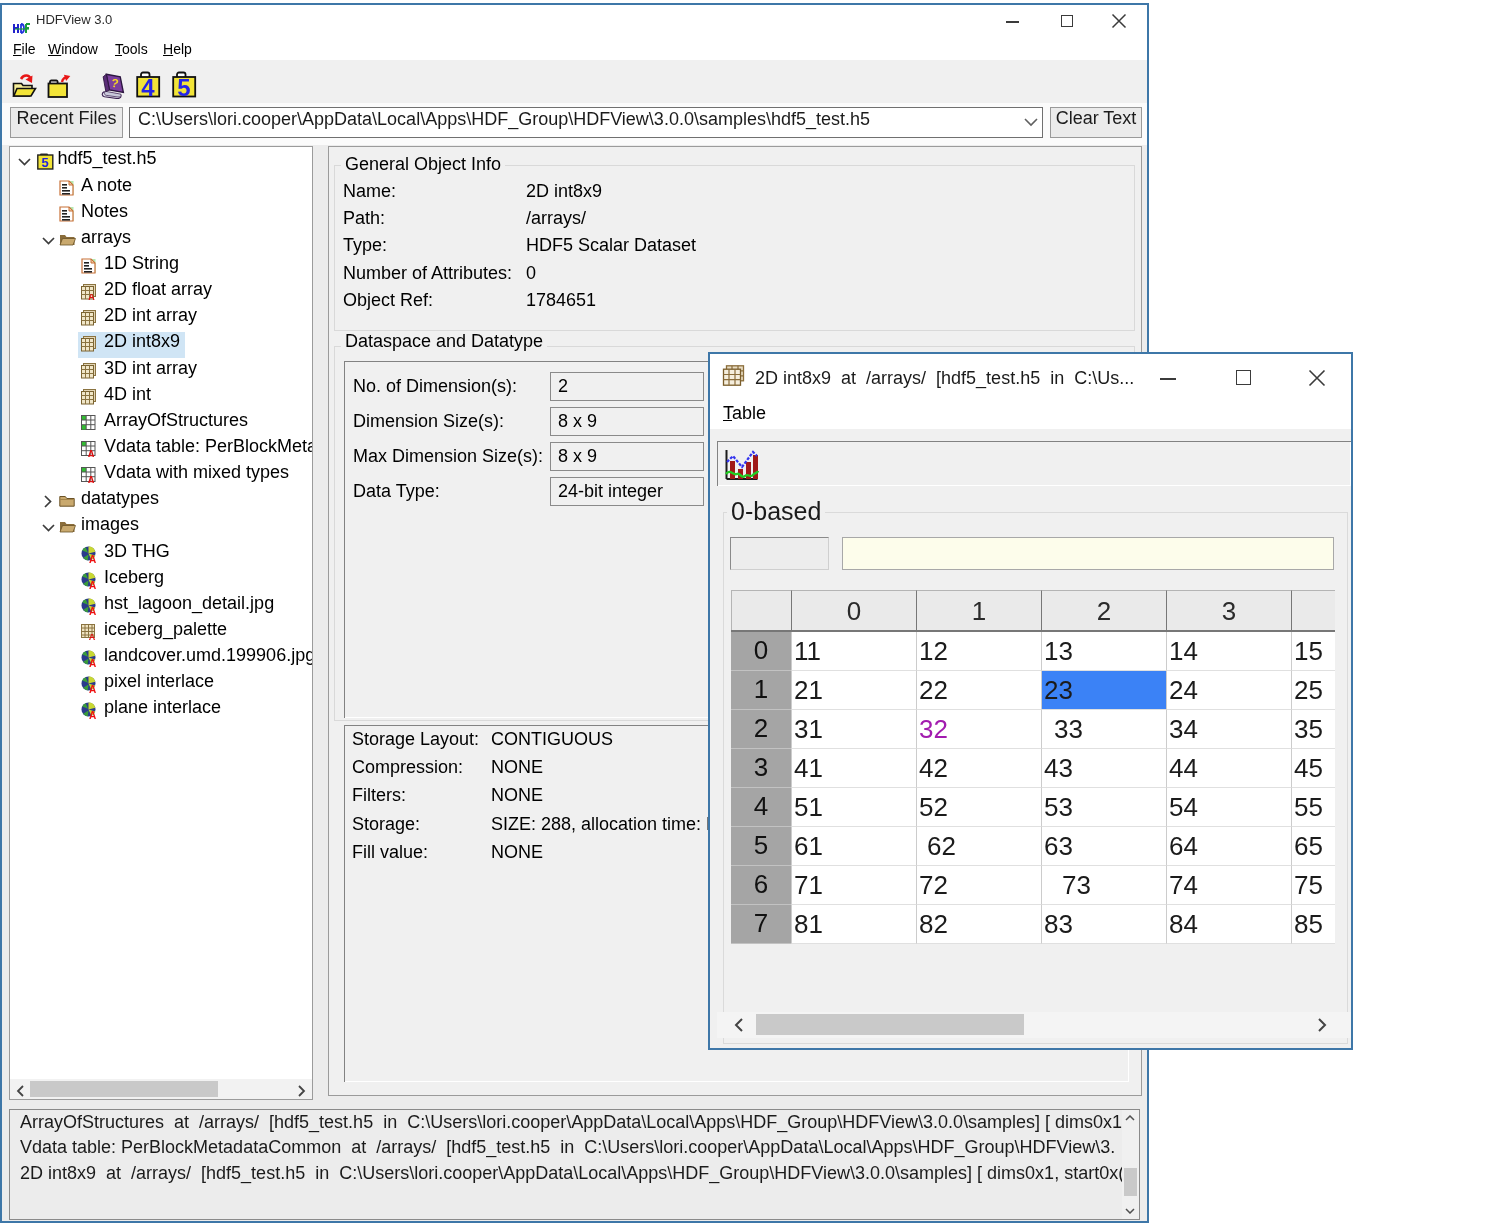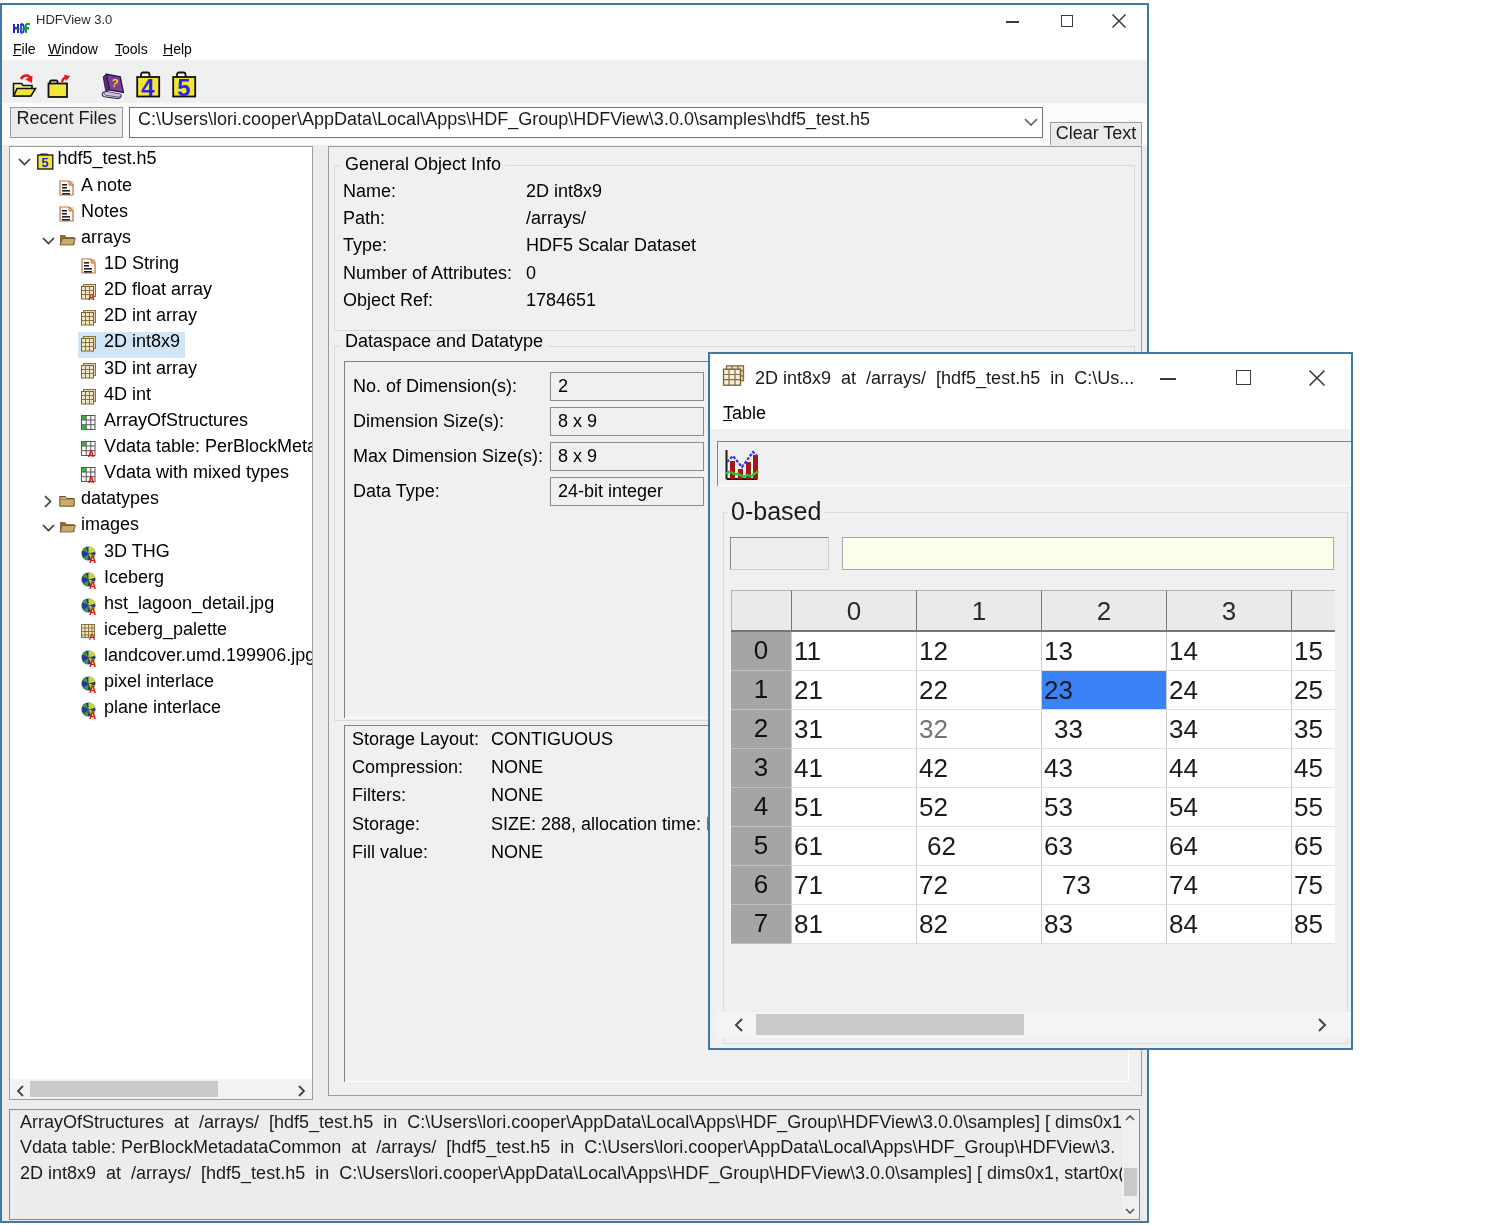--- a/index.html
+++ b/index.html
@@ -69,21 +69,21 @@
 <text x="12" y="25.5" font-size="24" font-weight="bold" fill="#2525e8" text-anchor="middle" font-family="Liberation Sans">5</text>
 </svg></div>
 
   <div class="abs" style="left:0px; top:98px; width:1145px; height:42px; background:#fbfbfb;"></div>
   <div class="abs" style="left:8px; top:102px; width:113px; height:31px; background:#ebebeb; border:1px solid #9a9a9a; font-size:18px; color:#1b1b1b; text-align:center; line-height:21px;">Recent Files</div>
   <div class="abs" style="left:127px; top:102px; width:914px; height:31px; background:#ffffff; border:1px solid #707070;"></div>
   <div class="abs" style="left:136px; top:104px; width:880px; overflow:hidden; font-size:18px; color:#1b1b1b; white-space:nowrap;">C:\Users\lori.cooper\AppData\Local\Apps\HDF_Group\HDFView\3.0.0\samples\hdf5_test.h5</div>
   <svg class="abs" style="left:1022px; top:113px;" width="14" height="9">
         <path d="M1,1 L7,7 L13,1" stroke="#606060" stroke-width="1.6" fill="none"></path>
       </svg>
-  <div class="abs" style="left:1048px; top:117px; width:92px; height:31px; background:#ebebeb; border:1px solid #9a9a9a; font-size:18px; color:#1b1b1b; text-align:center; line-height:21px;">Clear Text</div>
+  <div class="abs" style="left:1048px; top:102px; width:92px; height:31px; background:#ebebeb; border:1px solid #9a9a9a; font-size:18px; color:#1b1b1b; text-align:center; line-height:21px;">Clear Text</div>
 
   <div class="abs" style="left:0px; top:140px; width:1145px; height:1076px; background:#ececec;"></div>
 
   <div class="abs" style="left:7px; top:141px; width:304px; height:954px; background:#ffffff; border:1px solid #9b9b9b; overflow:hidden;" id="treepanel">
     <svg class="abs" style="left:8px; top:11.3px;" width="13" height="8">
           <path d="M1,1 L6.5,6.5 L12,1" stroke="#3c3c3c" stroke-width="1.7" fill="none"></path>
         </svg>
     <div class="abs" style="left:27px; top:6.3px; width:17px; height:17px;"><svg width="17" height="17" viewBox="0 0 17 17">
             <rect x="3" y="0.5" width="8" height="3" fill="#333" rx="1"></rect>
             <rect x="0.8" y="2" width="15" height="14" fill="#f2e438" stroke="#222" stroke-width="1.4"></rect>
@@ -373,21 +373,21 @@
     <div class="abs" style="left:436px; top:44px; width:125px; height:39px; background:#ffffff; border-bottom:1px solid #e0e0e0; border-left:1px solid #cccccc; font-size:26px; color:#1b1b1b; padding-left:2px; line-height:38px;">14</div>
     <div class="abs" style="left:561px; top:44px; width:44px; height:39px; background:#ffffff; border-bottom:1px solid #e0e0e0; border-left:1px solid #cccccc; font-size:26px; color:#1b1b1b; padding-left:2px; line-height:38px;">15</div>
     <div class="abs" style="left:1px; top:83px; width:60px; height:39px; background:#a5a5a5; border-bottom:1px solid #c2c2c2; font-size:26px; color:#111; text-align:center; line-height:37px;">1</div>
     <div class="abs" style="left:61px; top:83px; width:125px; height:39px; background:#ffffff; border-bottom:1px solid #e0e0e0; border-left:1px solid #cccccc; font-size:26px; color:#1b1b1b; padding-left:2px; line-height:38px;">21</div>
     <div class="abs" style="left:186px; top:83px; width:125px; height:39px; background:#ffffff; border-bottom:1px solid #e0e0e0; border-left:1px solid #cccccc; font-size:26px; color:#1b1b1b; padding-left:2px; line-height:38px;">22</div>
     <div class="abs" style="left:311px; top:83px; width:125px; height:39px; background:#3b82f6; border-bottom:1px solid #e0e0e0; border-left:1px solid #cccccc; font-size:26px; color:#1b1b1b; padding-left:2px; line-height:38px;">23</div>
     <div class="abs" style="left:436px; top:83px; width:125px; height:39px; background:#ffffff; border-bottom:1px solid #e0e0e0; border-left:1px solid #cccccc; font-size:26px; color:#1b1b1b; padding-left:2px; line-height:38px;">24</div>
     <div class="abs" style="left:561px; top:83px; width:44px; height:39px; background:#ffffff; border-bottom:1px solid #e0e0e0; border-left:1px solid #cccccc; font-size:26px; color:#1b1b1b; padding-left:2px; line-height:38px;">25</div>
     <div class="abs" style="left:1px; top:122px; width:60px; height:39px; background:#a5a5a5; border-bottom:1px solid #c2c2c2; font-size:26px; color:#111; text-align:center; line-height:37px;">2</div>
     <div class="abs" style="left:61px; top:122px; width:125px; height:39px; background:#ffffff; border-bottom:1px solid #e0e0e0; border-left:1px solid #cccccc; font-size:26px; color:#1b1b1b; padding-left:2px; line-height:38px;">31</div>
-    <div class="abs" style="left:186px; top:122px; width:125px; height:39px; background:#ffffff; border-bottom:1px solid #e0e0e0; border-left:1px solid #cccccc; font-size:26px; color:#737373; padding-left:2px; line-height:38px;">32</div>
+    <div class="abs" style="left:186px; top:122px; width:125px; height:39px; background:#ffffff; border-bottom:1px solid #e0e0e0; border-left:1px solid #cccccc; font-size:26px; color:#a21caf; padding-left:2px; line-height:38px;">32</div>
     <div class="abs" style="left:311px; top:122px; width:125px; height:39px; background:#ffffff; border-bottom:1px solid #e0e0e0; border-left:1px solid #cccccc; font-size:26px; color:#1b1b1b; padding-left:12px; line-height:38px;">33</div>
     <div class="abs" style="left:436px; top:122px; width:125px; height:39px; background:#ffffff; border-bottom:1px solid #e0e0e0; border-left:1px solid #cccccc; font-size:26px; color:#1b1b1b; padding-left:2px; line-height:38px;">34</div>
     <div class="abs" style="left:561px; top:122px; width:44px; height:39px; background:#ffffff; border-bottom:1px solid #e0e0e0; border-left:1px solid #cccccc; font-size:26px; color:#1b1b1b; padding-left:2px; line-height:38px;">35</div>
     <div class="abs" style="left:1px; top:161px; width:60px; height:39px; background:#a5a5a5; border-bottom:1px solid #c2c2c2; font-size:26px; color:#111; text-align:center; line-height:37px;">3</div>
     <div class="abs" style="left:61px; top:161px; width:125px; height:39px; background:#ffffff; border-bottom:1px solid #e0e0e0; border-left:1px solid #cccccc; font-size:26px; color:#1b1b1b; padding-left:2px; line-height:38px;">41</div>
     <div class="abs" style="left:186px; top:161px; width:125px; height:39px; background:#ffffff; border-bottom:1px solid #e0e0e0; border-left:1px solid #cccccc; font-size:26px; color:#1b1b1b; padding-left:2px; line-height:38px;">42</div>
     <div class="abs" style="left:311px; top:161px; width:125px; height:39px; background:#ffffff; border-bottom:1px solid #e0e0e0; border-left:1px solid #cccccc; font-size:26px; color:#1b1b1b; padding-left:2px; line-height:38px;">43</div>
     <div class="abs" style="left:436px; top:161px; width:125px; height:39px; background:#ffffff; border-bottom:1px solid #e0e0e0; border-left:1px solid #cccccc; font-size:26px; color:#1b1b1b; padding-left:2px; line-height:38px;">44</div>
     <div class="abs" style="left:561px; top:161px; width:44px; height:39px; background:#ffffff; border-bottom:1px solid #e0e0e0; border-left:1px solid #cccccc; font-size:26px; color:#1b1b1b; padding-left:2px; line-height:38px;">45</div>
     <div class="abs" style="left:1px; top:200px; width:60px; height:39px; background:#a5a5a5; border-bottom:1px solid #c2c2c2; font-size:26px; color:#111; text-align:center; line-height:37px;">4</div>

